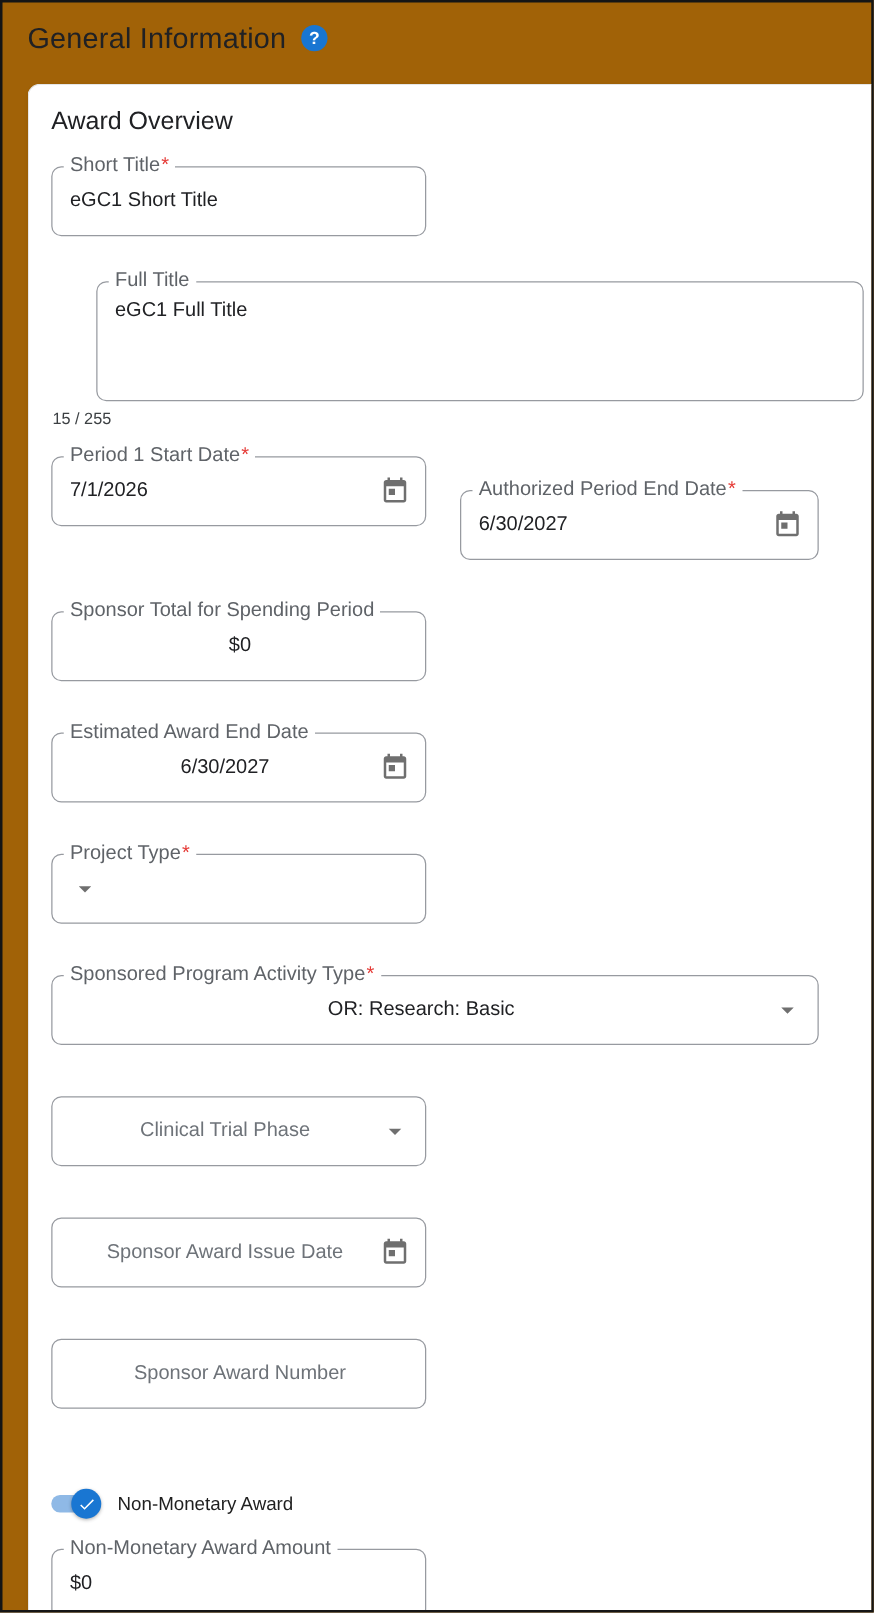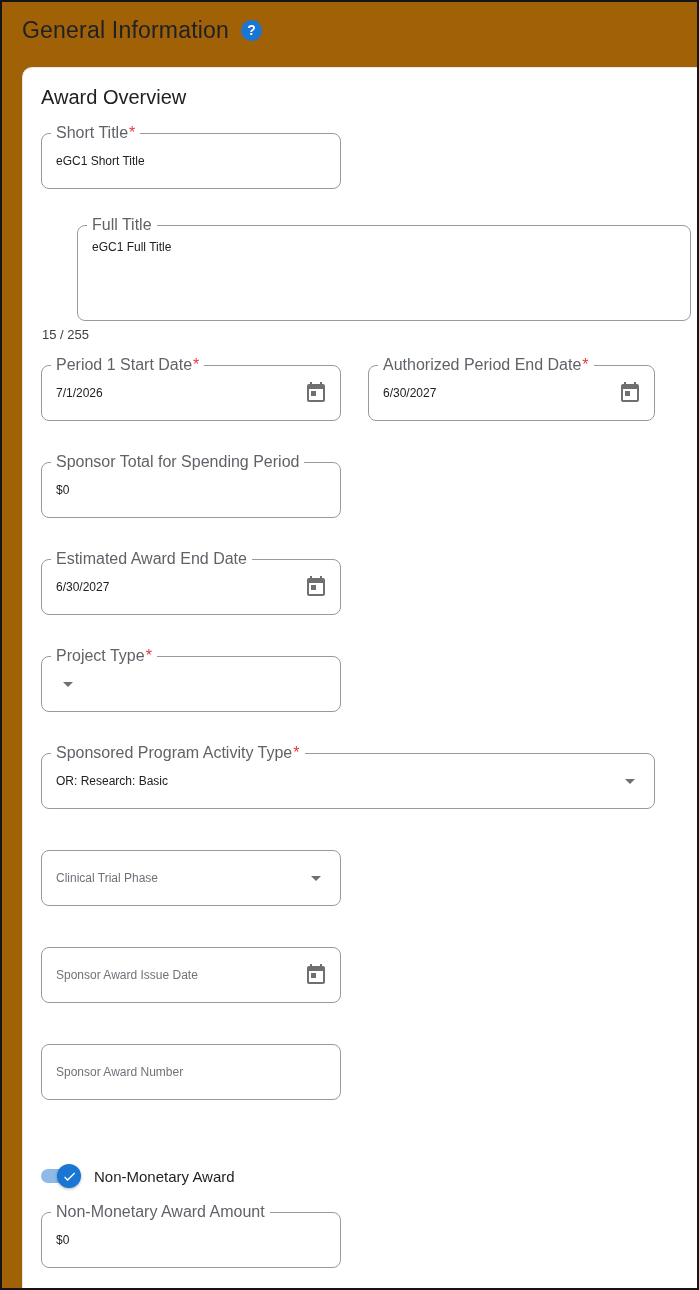--- a/index.html
+++ b/index.html
@@ -26,31 +26,31 @@
   .field {
     position: relative; height: 56px; border: 1px solid #979aa0; border-radius: 8px;
     background: #fff; display: flex; align-items: center; padding: 0 12px 0 14px;
   }
   .field.tall { height: 96px; align-items: flex-start; padding-top: 14px; }
   .flabel {
     position: absolute; top: -9px; left: 9px; background: #fff; padding: 0 5px;
     font-size: 16px; color: #5f6368; white-space: nowrap; line-height: 16px;
   }
   .req { color: #e53935; margin-left: 1px; }
-  .fvalue { font-size: 12px; color: #202124; flex: 1 1 auto; }
+  .fvalue { font-size: 16px; color: #202124; flex: 1 1 auto; }
   .fvalue.placeholder { color: #6e7379; }
   .ticon { flex: 0 0 auto; width: 24px; height: 24px; cursor: pointer; }
   .ticon svg { display: block; }
 
   .w300 { width: 300px; }
-  .w287 { width: 287px; }
+  .w287 { width: 287px; margin-top: 27px; }
   .wfull { width: 614px; }
 
   .mt-first { margin-top: 24px; }
-  .gap { margin-top: 41px; }
+  .gap { margin-top: 41px; text-align: center; }
   .gap36 { margin-top: 36px; margin-left: 36px; }
   .row { display: flex; gap: 27px; }
   .counter { font-size: 13px; color: #3c4043; margin-top: 6px; padding-left: 1px; }
 
   .toggle-row { margin-top: 63px; display: flex; align-items: center; gap: 13px; height: 26px; }
   .switch { position: relative; width: 40px; height: 24px; cursor: pointer; flex: 0 0 auto; }
   .switch .track {
     position: absolute; left: 0; top: 5px; width: 36px; height: 14px;
     border-radius: 7px; background: #8fb9e6;
   }

